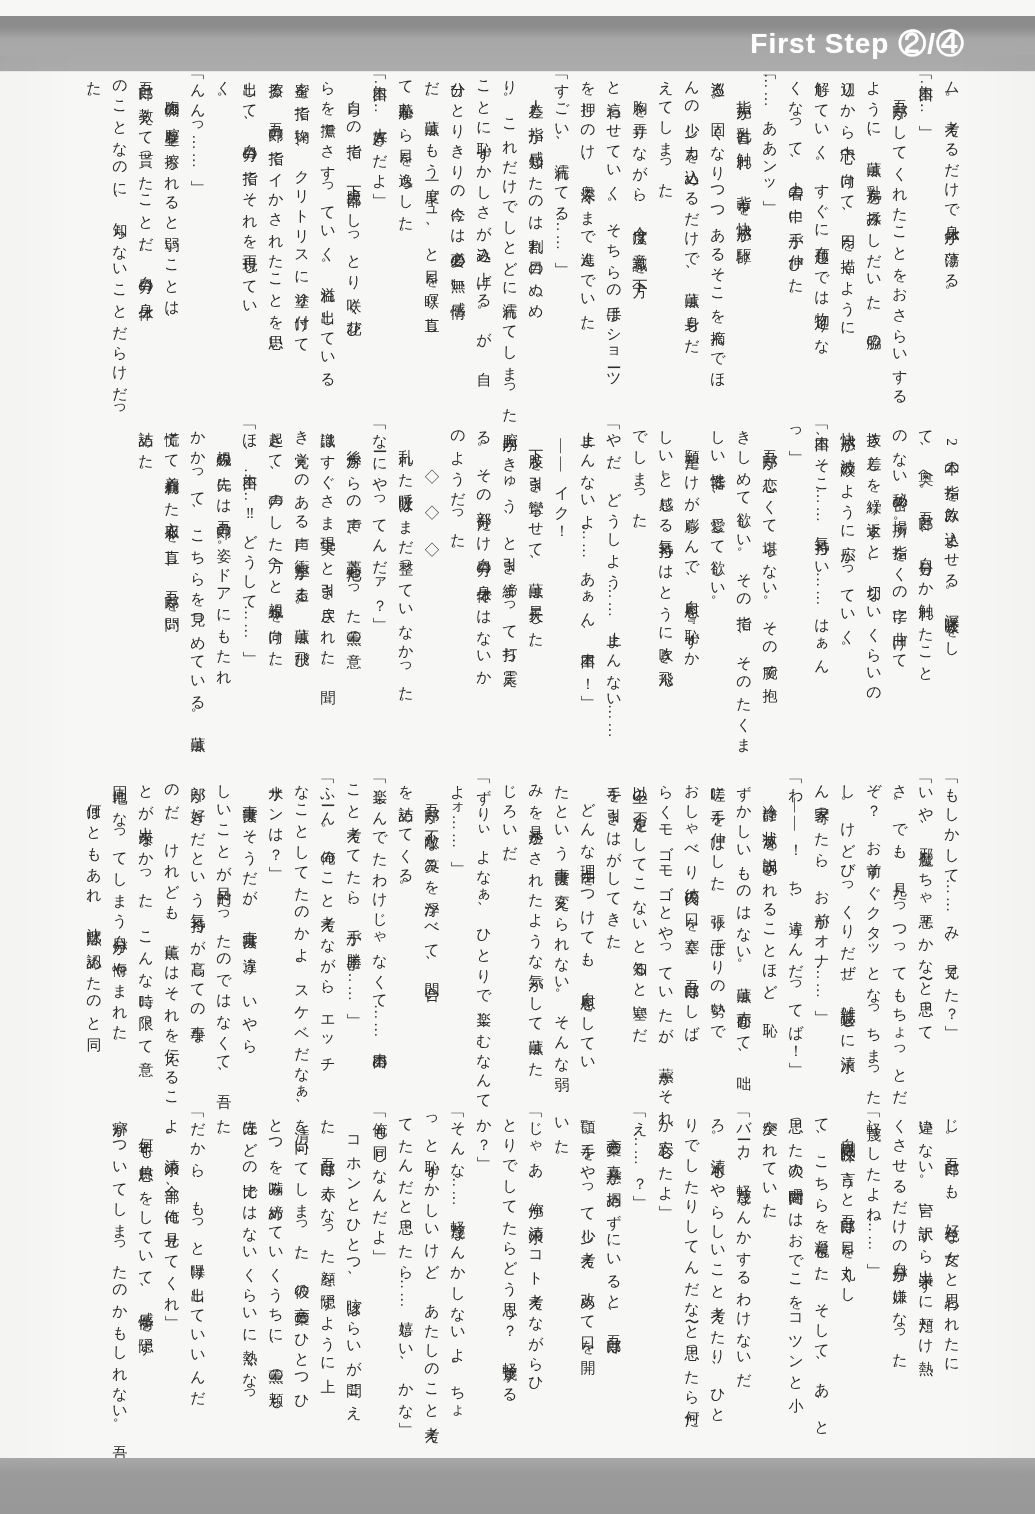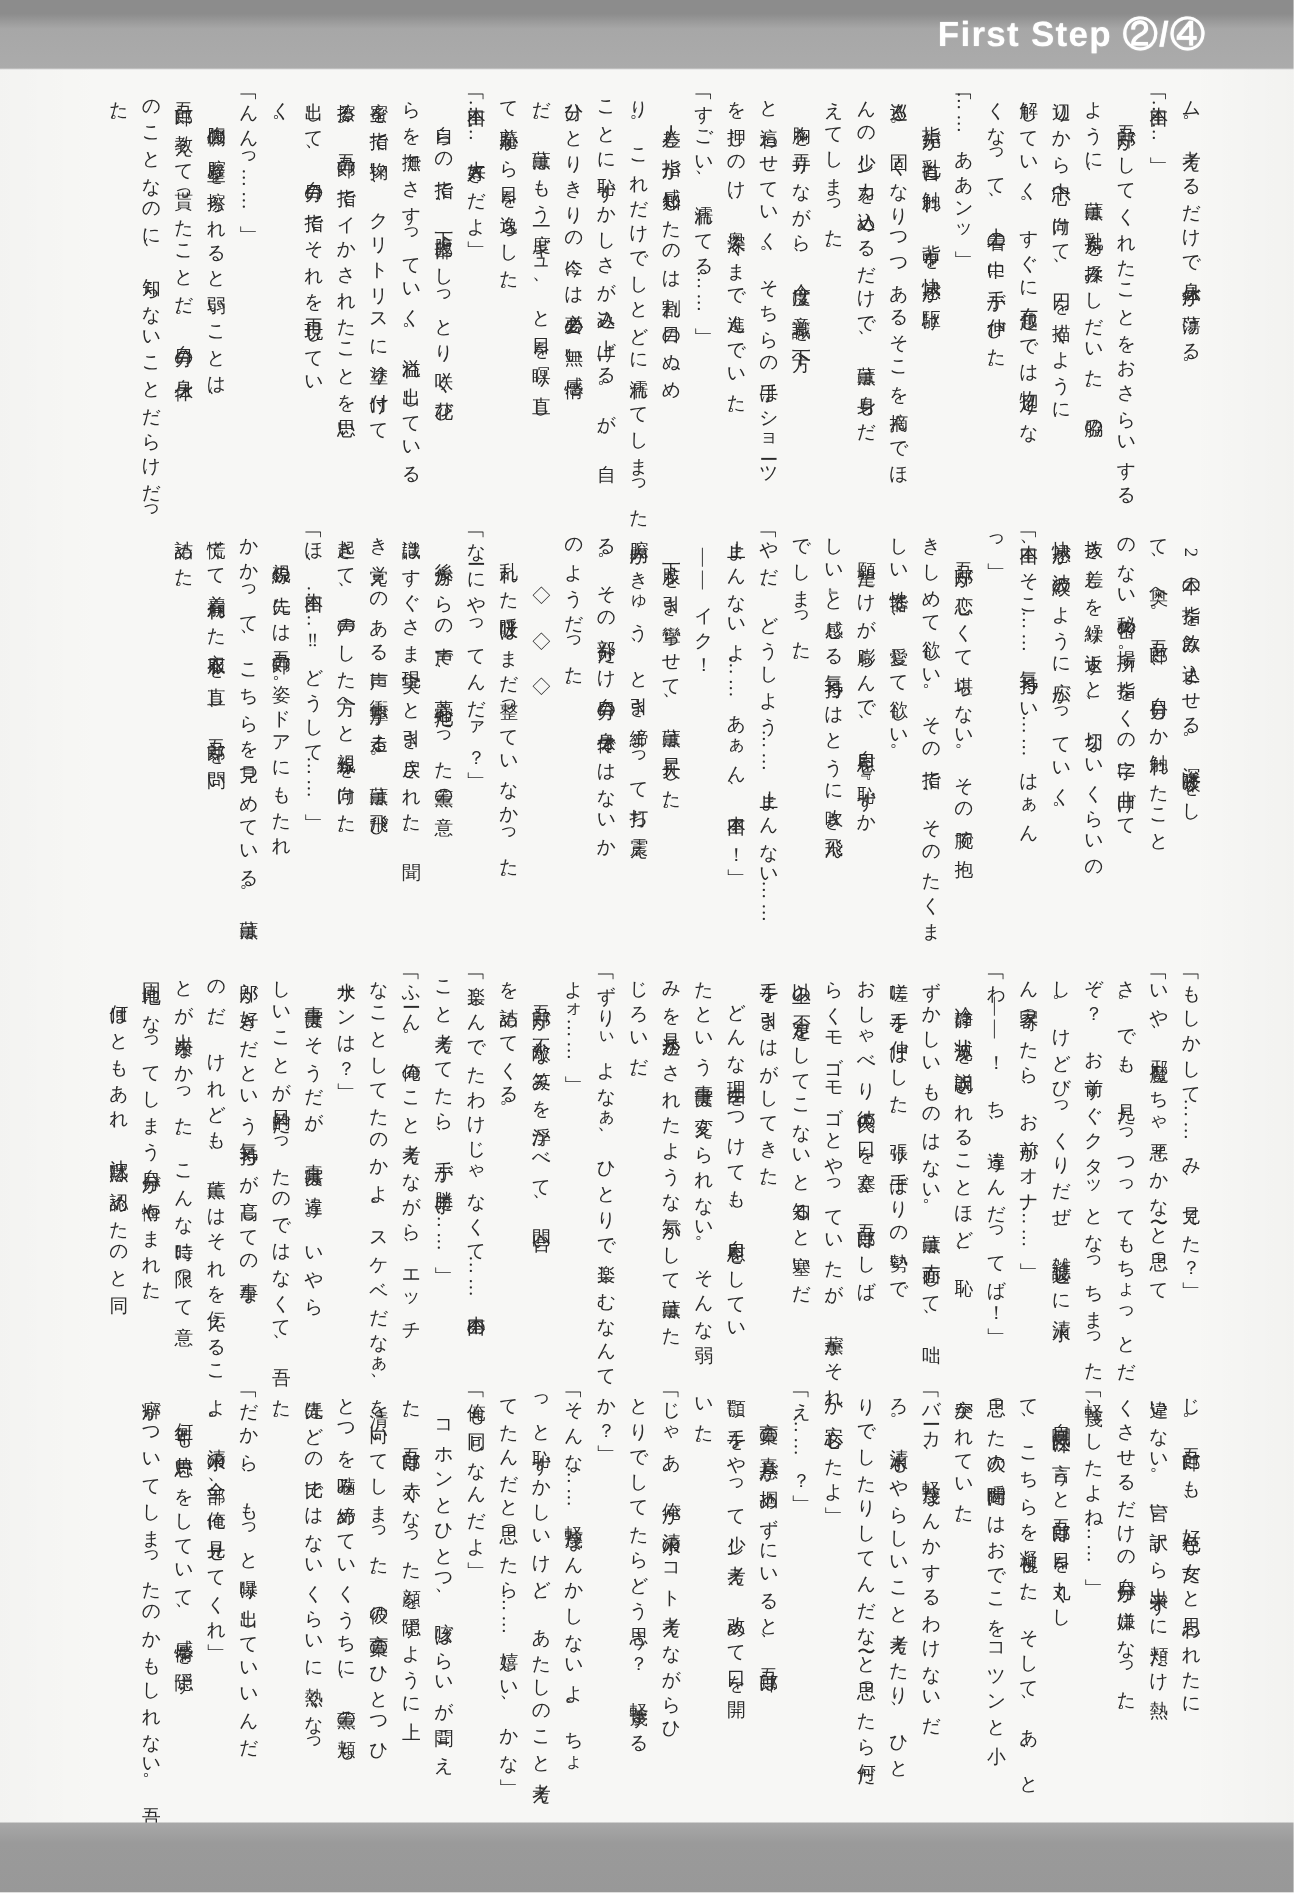--- a/index.html
+++ b/index.html
@@ -10,21 +10,21 @@
     width: 1035px;
     height: 1514px;
     position: relative;
     background: #f7f7f5;
     overflow: hidden;
     font-family: "Liberation Serif", serif;
   }
   
   .header-bar {
     position: absolute;
-    top: 0; left: 0;
+    top: 16px; left: 0;
     width: 1035px;
     height: 55px;
     background: linear-gradient(180deg, #8c8c8c 0%, #8c8c8c 20%, #a7a7a7 42%, #ababab 100%);
     box-shadow: 0 1px 0 #e8e8e8;
   }
   .header-title {
     position: absolute;
     top: 9px;
     right: 70px;
     color: #ffffff;

